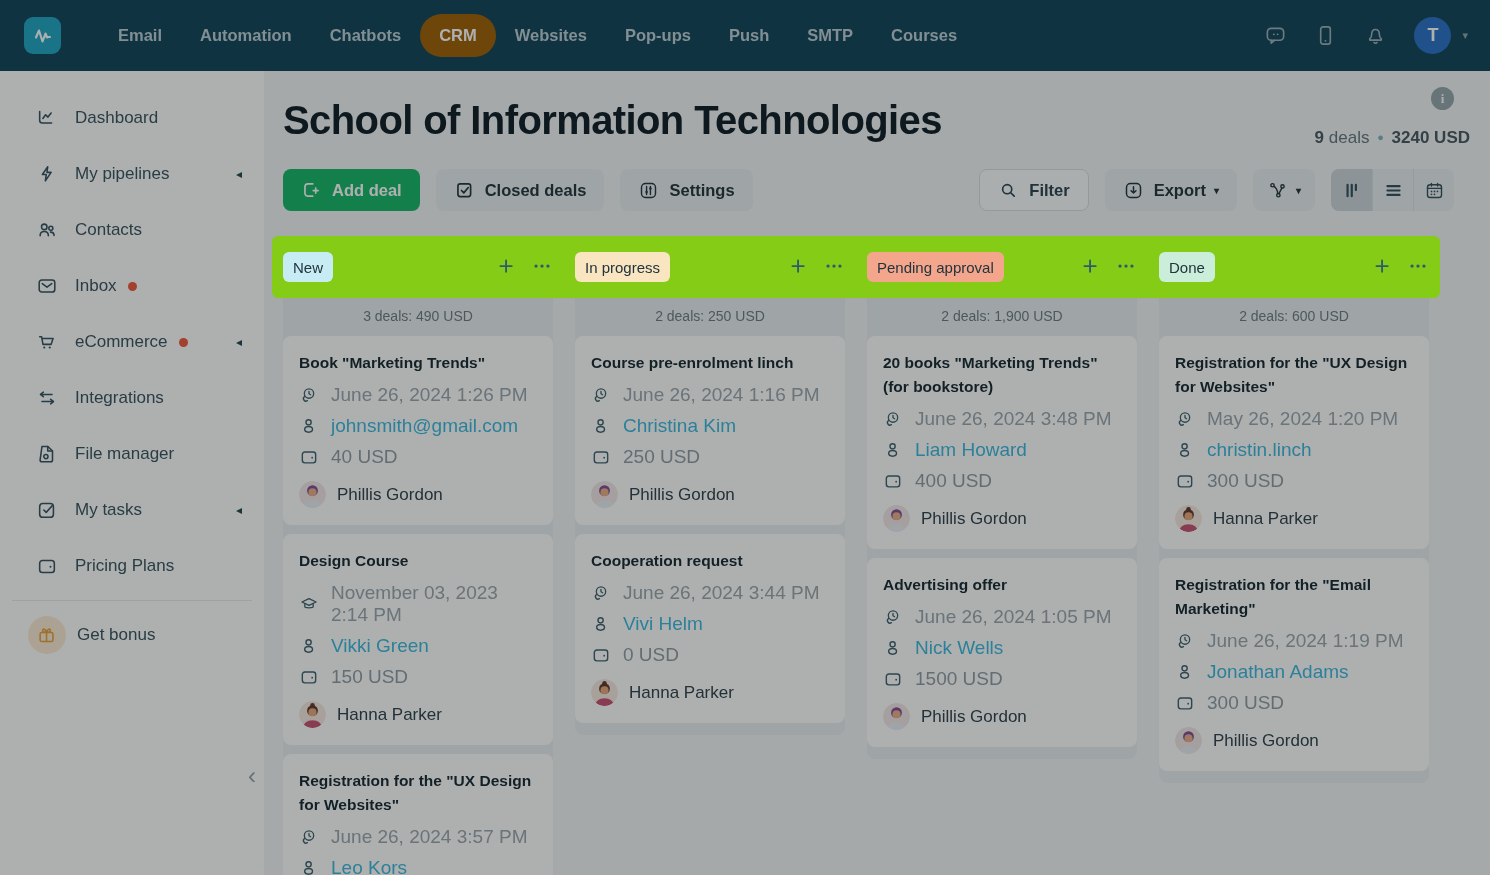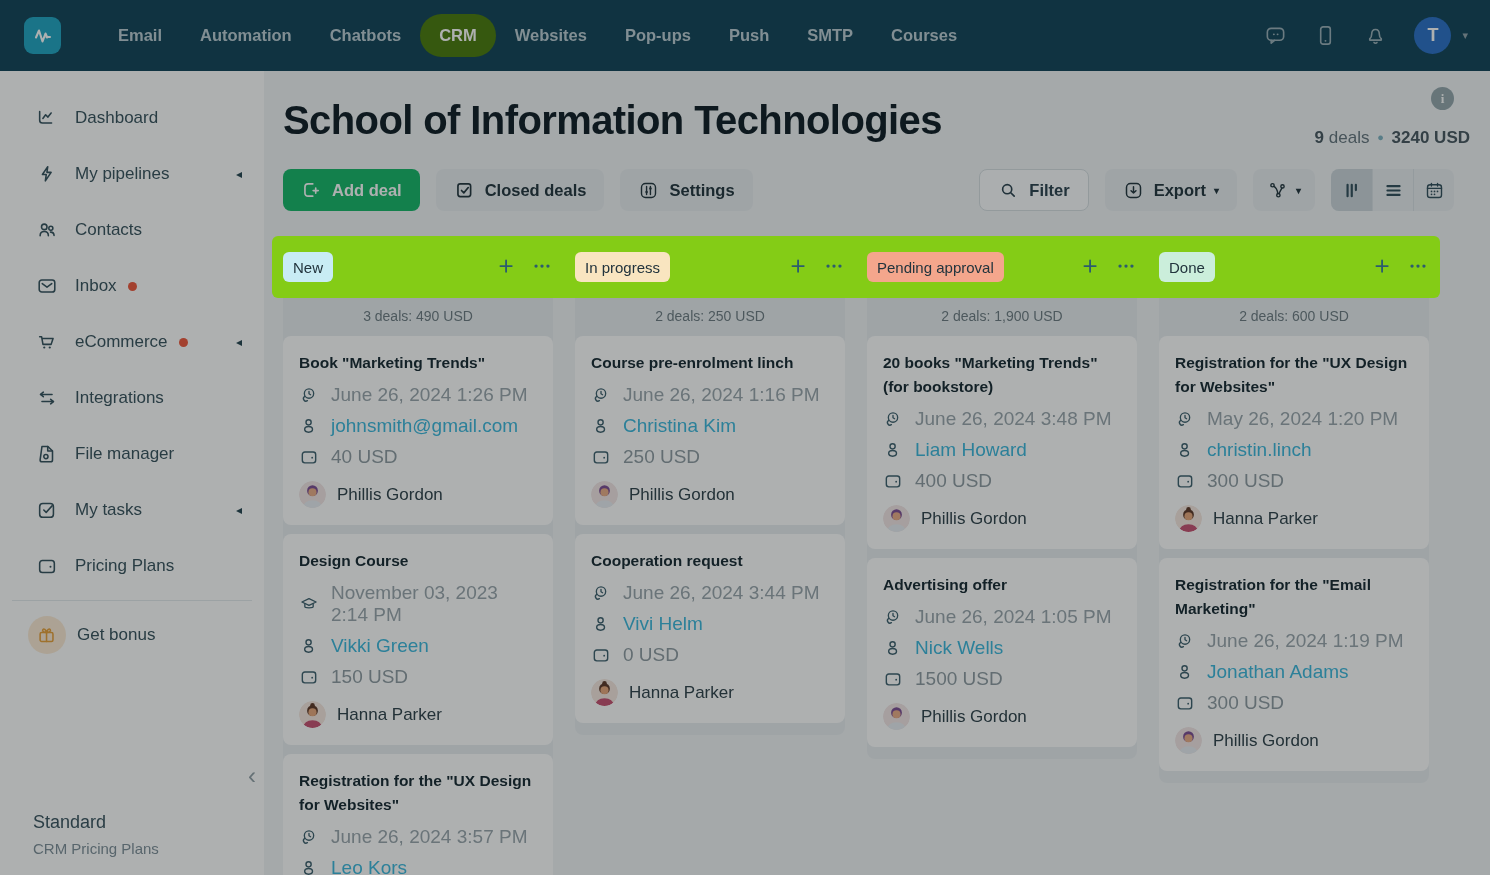--- a/index.html
+++ b/index.html
@@ -6,21 +6,21 @@
   html,body { width:1490px; height:875px; }
   body { font-family: "Liberation Sans", sans-serif; }
   .app { position:relative; width:1490px; height:875px; overflow:hidden; background:#f2f5f7; }
 
   
   .topnav { height:71px; background:#14455a; display:flex; align-items:center; padding:0 22px 0 24px; }
   .logo { width:37px; height:37px; border-radius:9px; background:#23a6c4; display:grid; place-items:center; cursor:pointer; flex-shrink:0; }
   .logo svg { width:24px; height:24px; }
   .nav-items { display:flex; align-items:center; margin-left:38px; }
   .nav-item { color:#bccdd4; font-size:16.5px; font-weight:700; padding:12px 19px; border-radius:26px; cursor:pointer; white-space:nowrap; }
-  .nav-item.active { background:#4d7c0f; color:#ffffff; }
+  .nav-item.active { background:#a16207; color:#ffffff; }
   .nav-right { margin-left:auto; display:flex; align-items:center; gap:27px; }
   .nav-ico { width:23px; height:23px; color:#9cb1b9; cursor:pointer; }
   .nav-ico svg { width:100%; height:100%; }
   .avatar { width:37px; height:37px; border-radius:50%; background:#2d72c8; color:#fff; font-size:18px; font-weight:700; display:grid; place-items:center; cursor:pointer; }
   .avatar-caret { color:#93a5ac; font-size:11px; margin-left:-16px; cursor:pointer; }
 
   
   .body-row { display:flex; height:804px; }
 
   
@@ -228,24 +228,20 @@
                 <rect x="4.5" y="9.3" width="14" height="9.7" rx="1.6"></rect>
                 <path d="M11.5 9.3 v9.7"></path>
                 <path d="M11.5 9.3 c-3.8 0-4.9-1.9-3.9-3.3 1-1.2 2.9 0 3.9 3.3 1-3.3 2.9-4.5 3.9-3.3 1 1.4-.1 3.3-3.9 3.3"></path>
               </svg>
             </span>
             <span>Get bonus</span>
             <span class="side-spacer"></span>
           </div>
         </div>
       <div class="collapse-chevron">‹</div>
-      <div class="plan-block">
-        <div class="plan-name">Standard</div>
-        <div class="plan-sub">CRM Pricing Plans</div>
-      </div>
     </aside>
 
     <main class="main">
       <div class="info-fab">i</div>
       <h1 class="page-title">School of Information Technologies</h1>
       <div class="deals-summary">
         <span class="strong">9</span>
         <span>deals</span>
         <span class="dot">●</span>
         <span class="strong">3240 USD</span>

